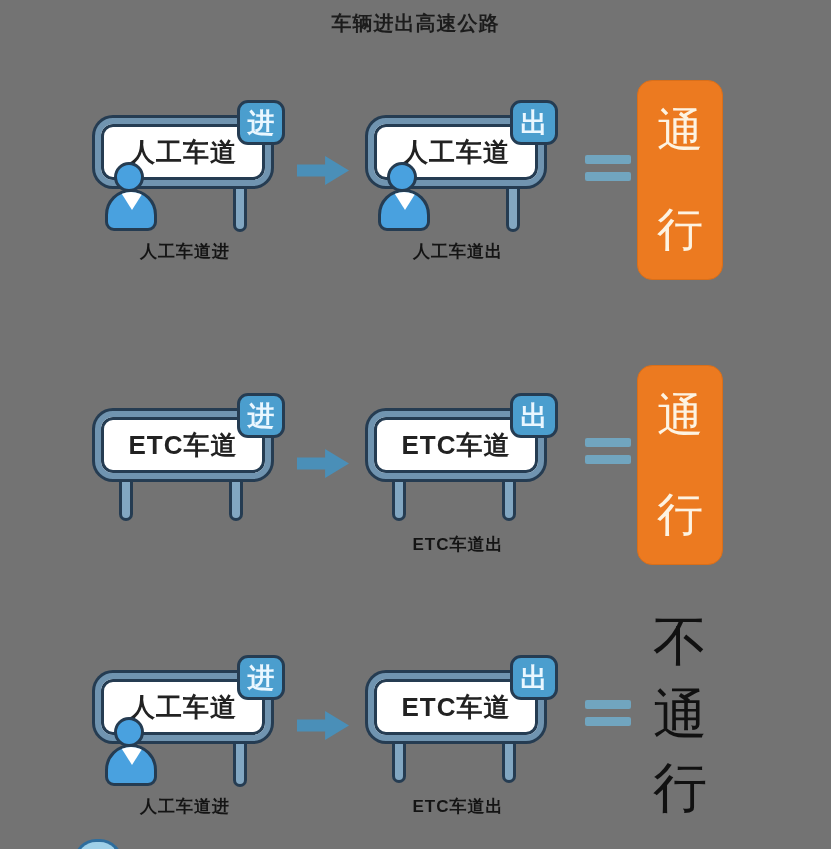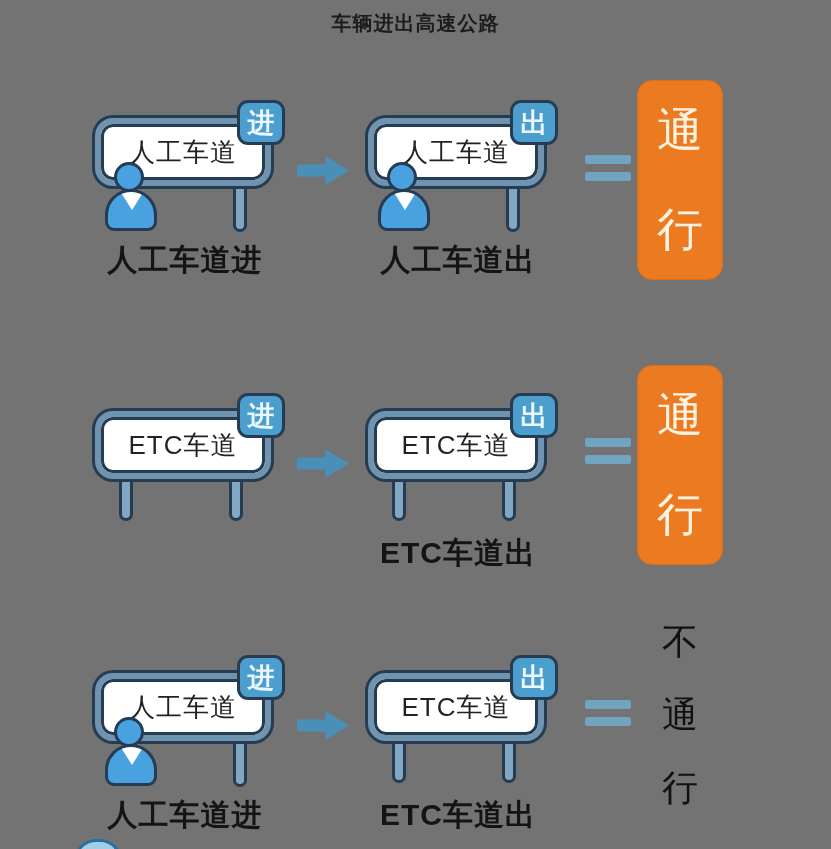--- a/index.html
+++ b/index.html
@@ -31,21 +31,21 @@
   .frame {
     position: absolute; left: 10px; top: 18px; width: 176px; height: 68px;
     background: #ffffff;
     border: 6px solid #7094b0;
     border-radius: 18px;
     box-shadow: 0 0 0 3px #253c52, inset 0 0 0 3px #253c52;
     display: flex; align-items: center; justify-content: center;
     z-index: 1;
   }
   .sign-text {
-    font-size: 26px; font-weight: 400; color: #222; letter-spacing: 1px;
+    font-size: 26px; font-weight: 700; color: #222; letter-spacing: 1px;
     white-space: nowrap;
   }
 
   .badge {
     position: absolute; left: 152px; top: 0; width: 48px; height: 45px;
     background: #4b9ece; border: 3px solid #253c52; border-radius: 11px;
     display: flex; align-items: center; justify-content: center;
     z-index: 3;
   }
   .badge span { color: #eaf7ff; font-size: 27px; font-weight: 700; }
@@ -73,21 +73,21 @@
     overflow: hidden;
   }
   .person .vneck {
     position: absolute; left: 12px; top: -1px; width: 24px; height: 19px;
     background: #ffffff;
     clip-path: polygon(0 0, 100% 0, 50% 100%);
   }
 
   .lane-label {
     position: absolute; left: 0; top: 140px; width: 100%;
-    text-align: center; font-size: 30px; font-weight: 700; color: #141414;
+    text-align: center; font-size: 17px; font-weight: 700; color: #141414;
     letter-spacing: 1px; white-space: nowrap;
   }
 
   
   .arrow {
     position: absolute; left: 297px; top: 54px; width: 52px; height: 33px;
     background: #4a8fb8;
     clip-path: polygon(0 32%, 54% 32%, 54% 6%, 100% 50%, 54% 94%, 54% 68%, 0 68%);
   }
   .equals { position: absolute; left: 585px; top: 50px; width: 46px; }
@@ -108,21 +108,21 @@
   .row2 .result-pass { top: -28px; }
   .result-pass .vtext {
     width: 1em; font-size: 46px; line-height: 99px; color: #fdf3e2;
     font-weight: 500; word-break: break-all; text-align: center;
   }
   .result-block {
     position: absolute; left: 644px; top: -50px; width: 72px;
     display: flex; justify-content: center;
   }
   .result-block .vtext {
-    width: 1em; font-size: 36px; line-height: 73px; color: #111;
+    width: 1em; font-size: 54px; line-height: 73px; color: #111;
     font-weight: 500; word-break: break-all; text-align: center;
   }
 
   
   .bottom-partial {
     position: absolute; left: 74px; top: 839px; width: 48px; height: 22px;
     background: #9fd0e8; border: 3px solid #2e6e9e;
     border-radius: 24px 24px 0 0;
   }
 </style>

